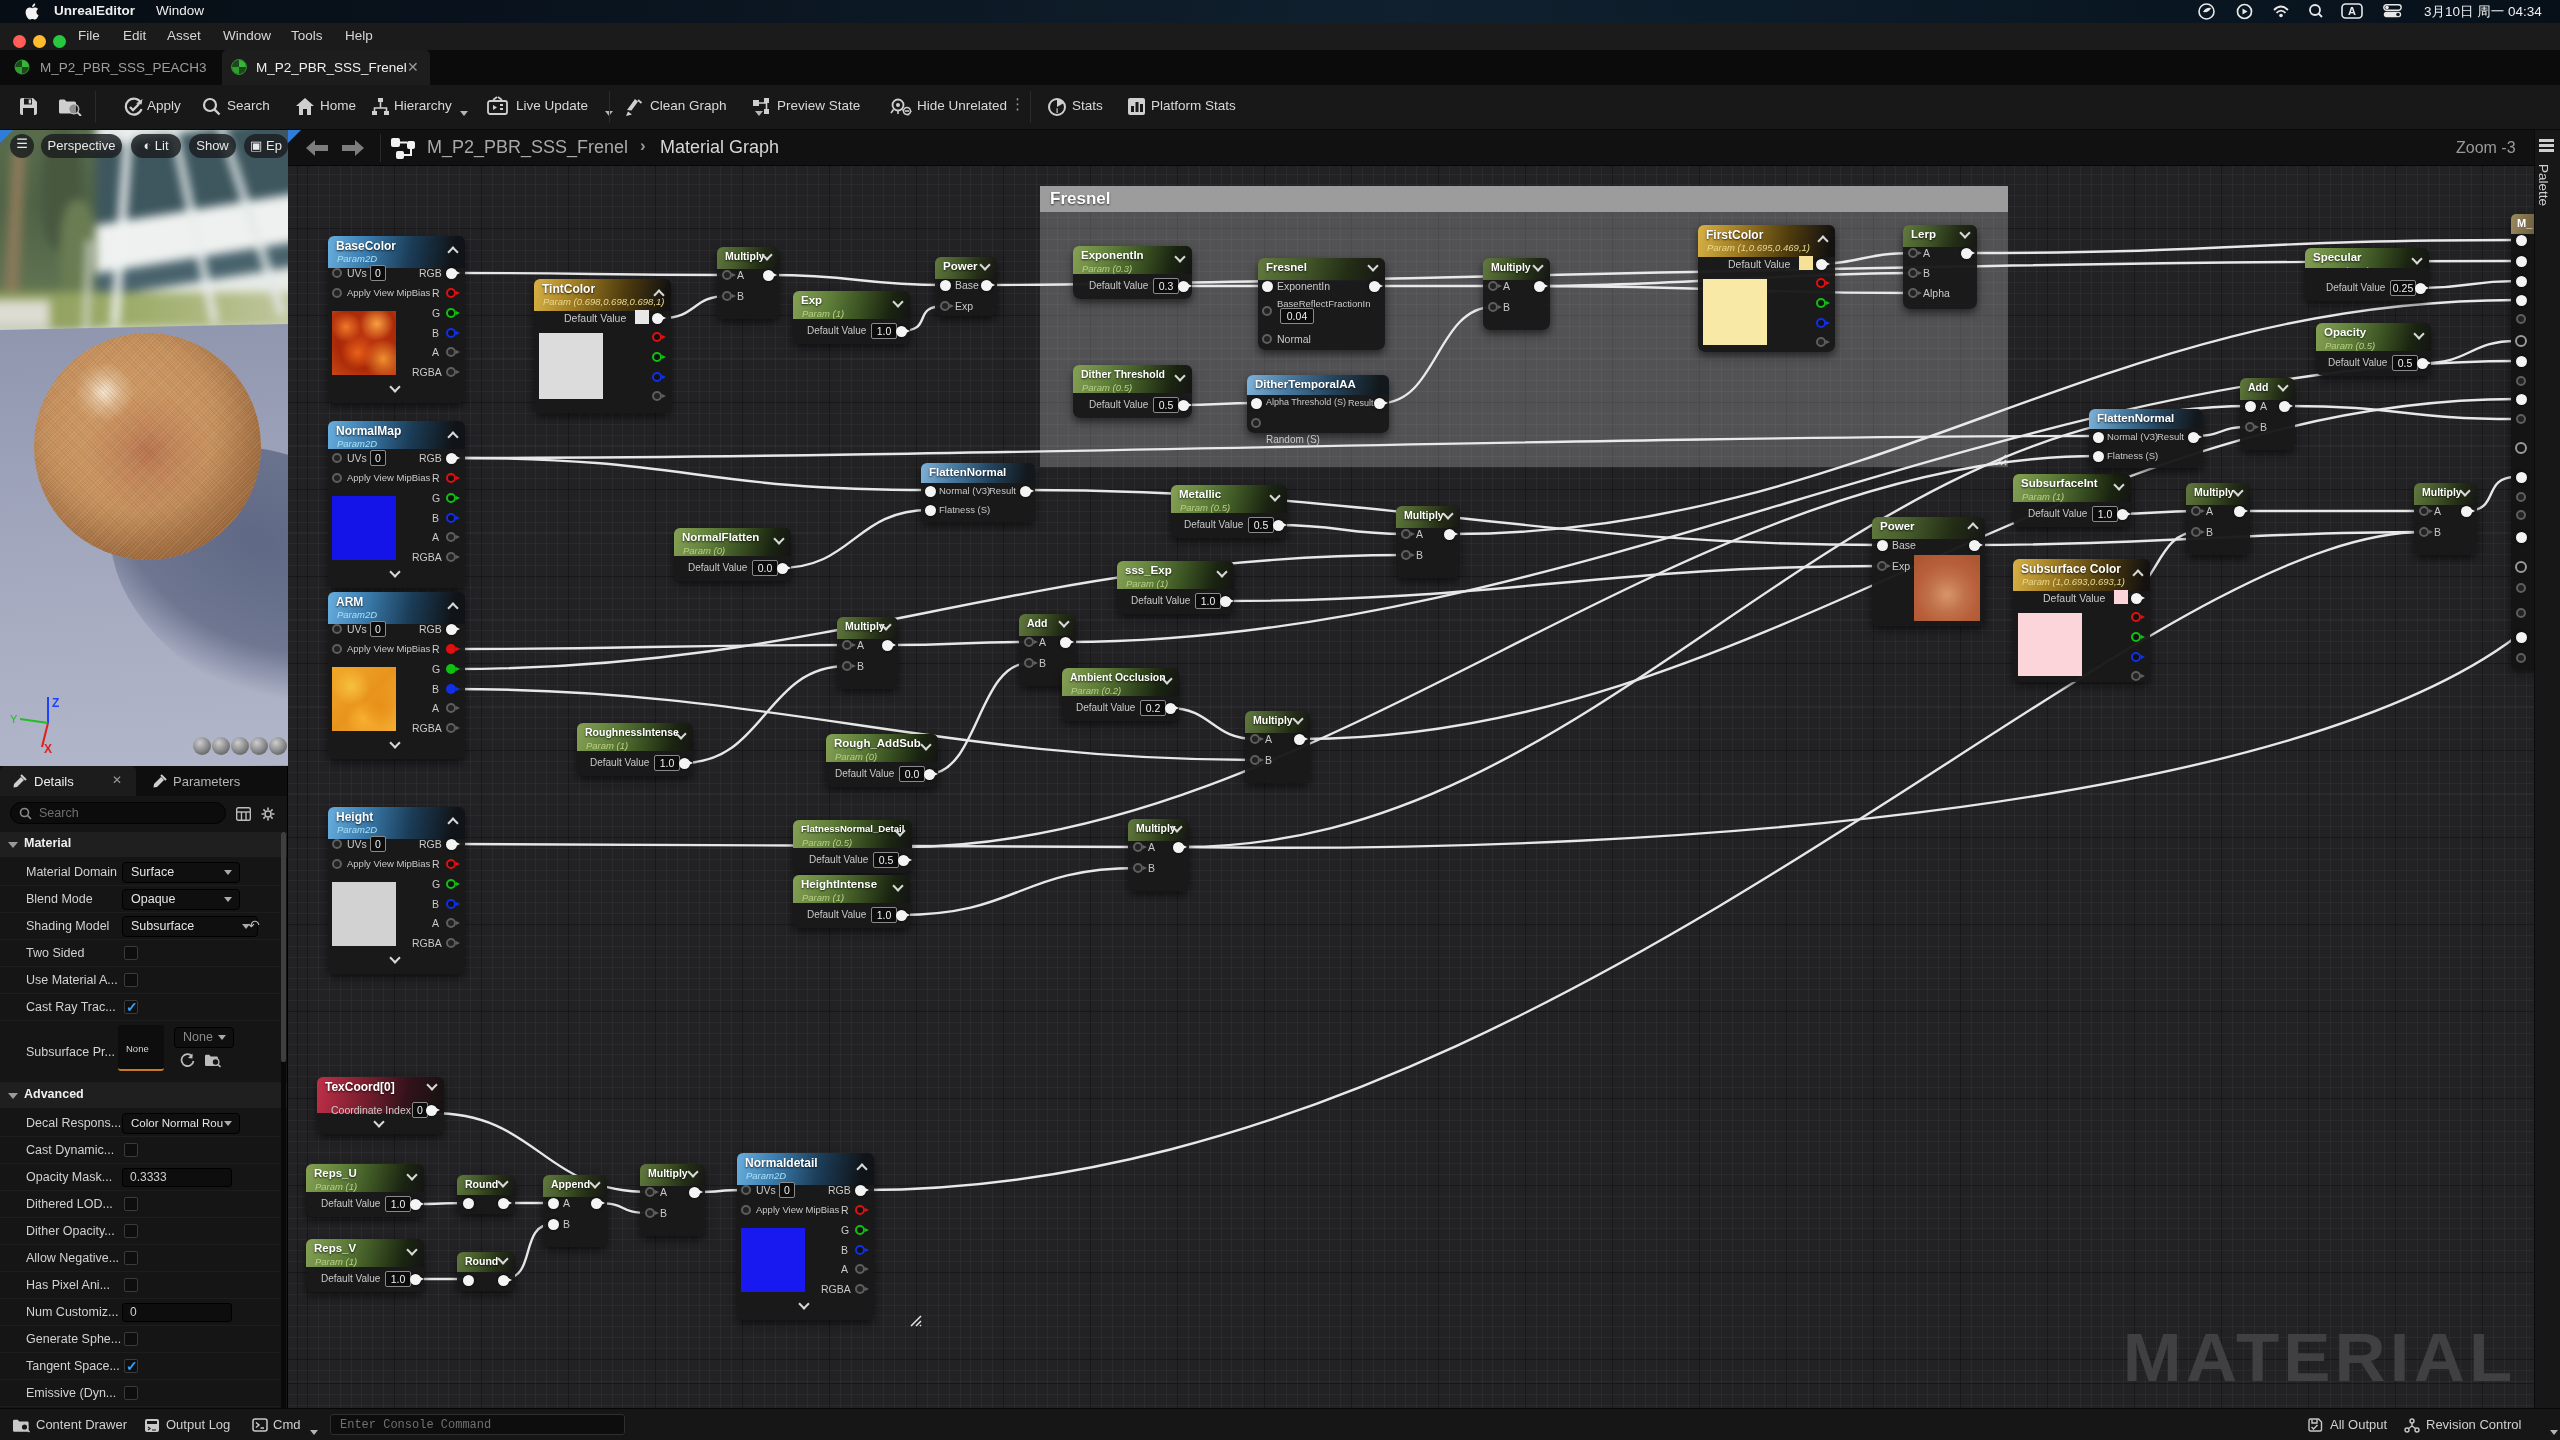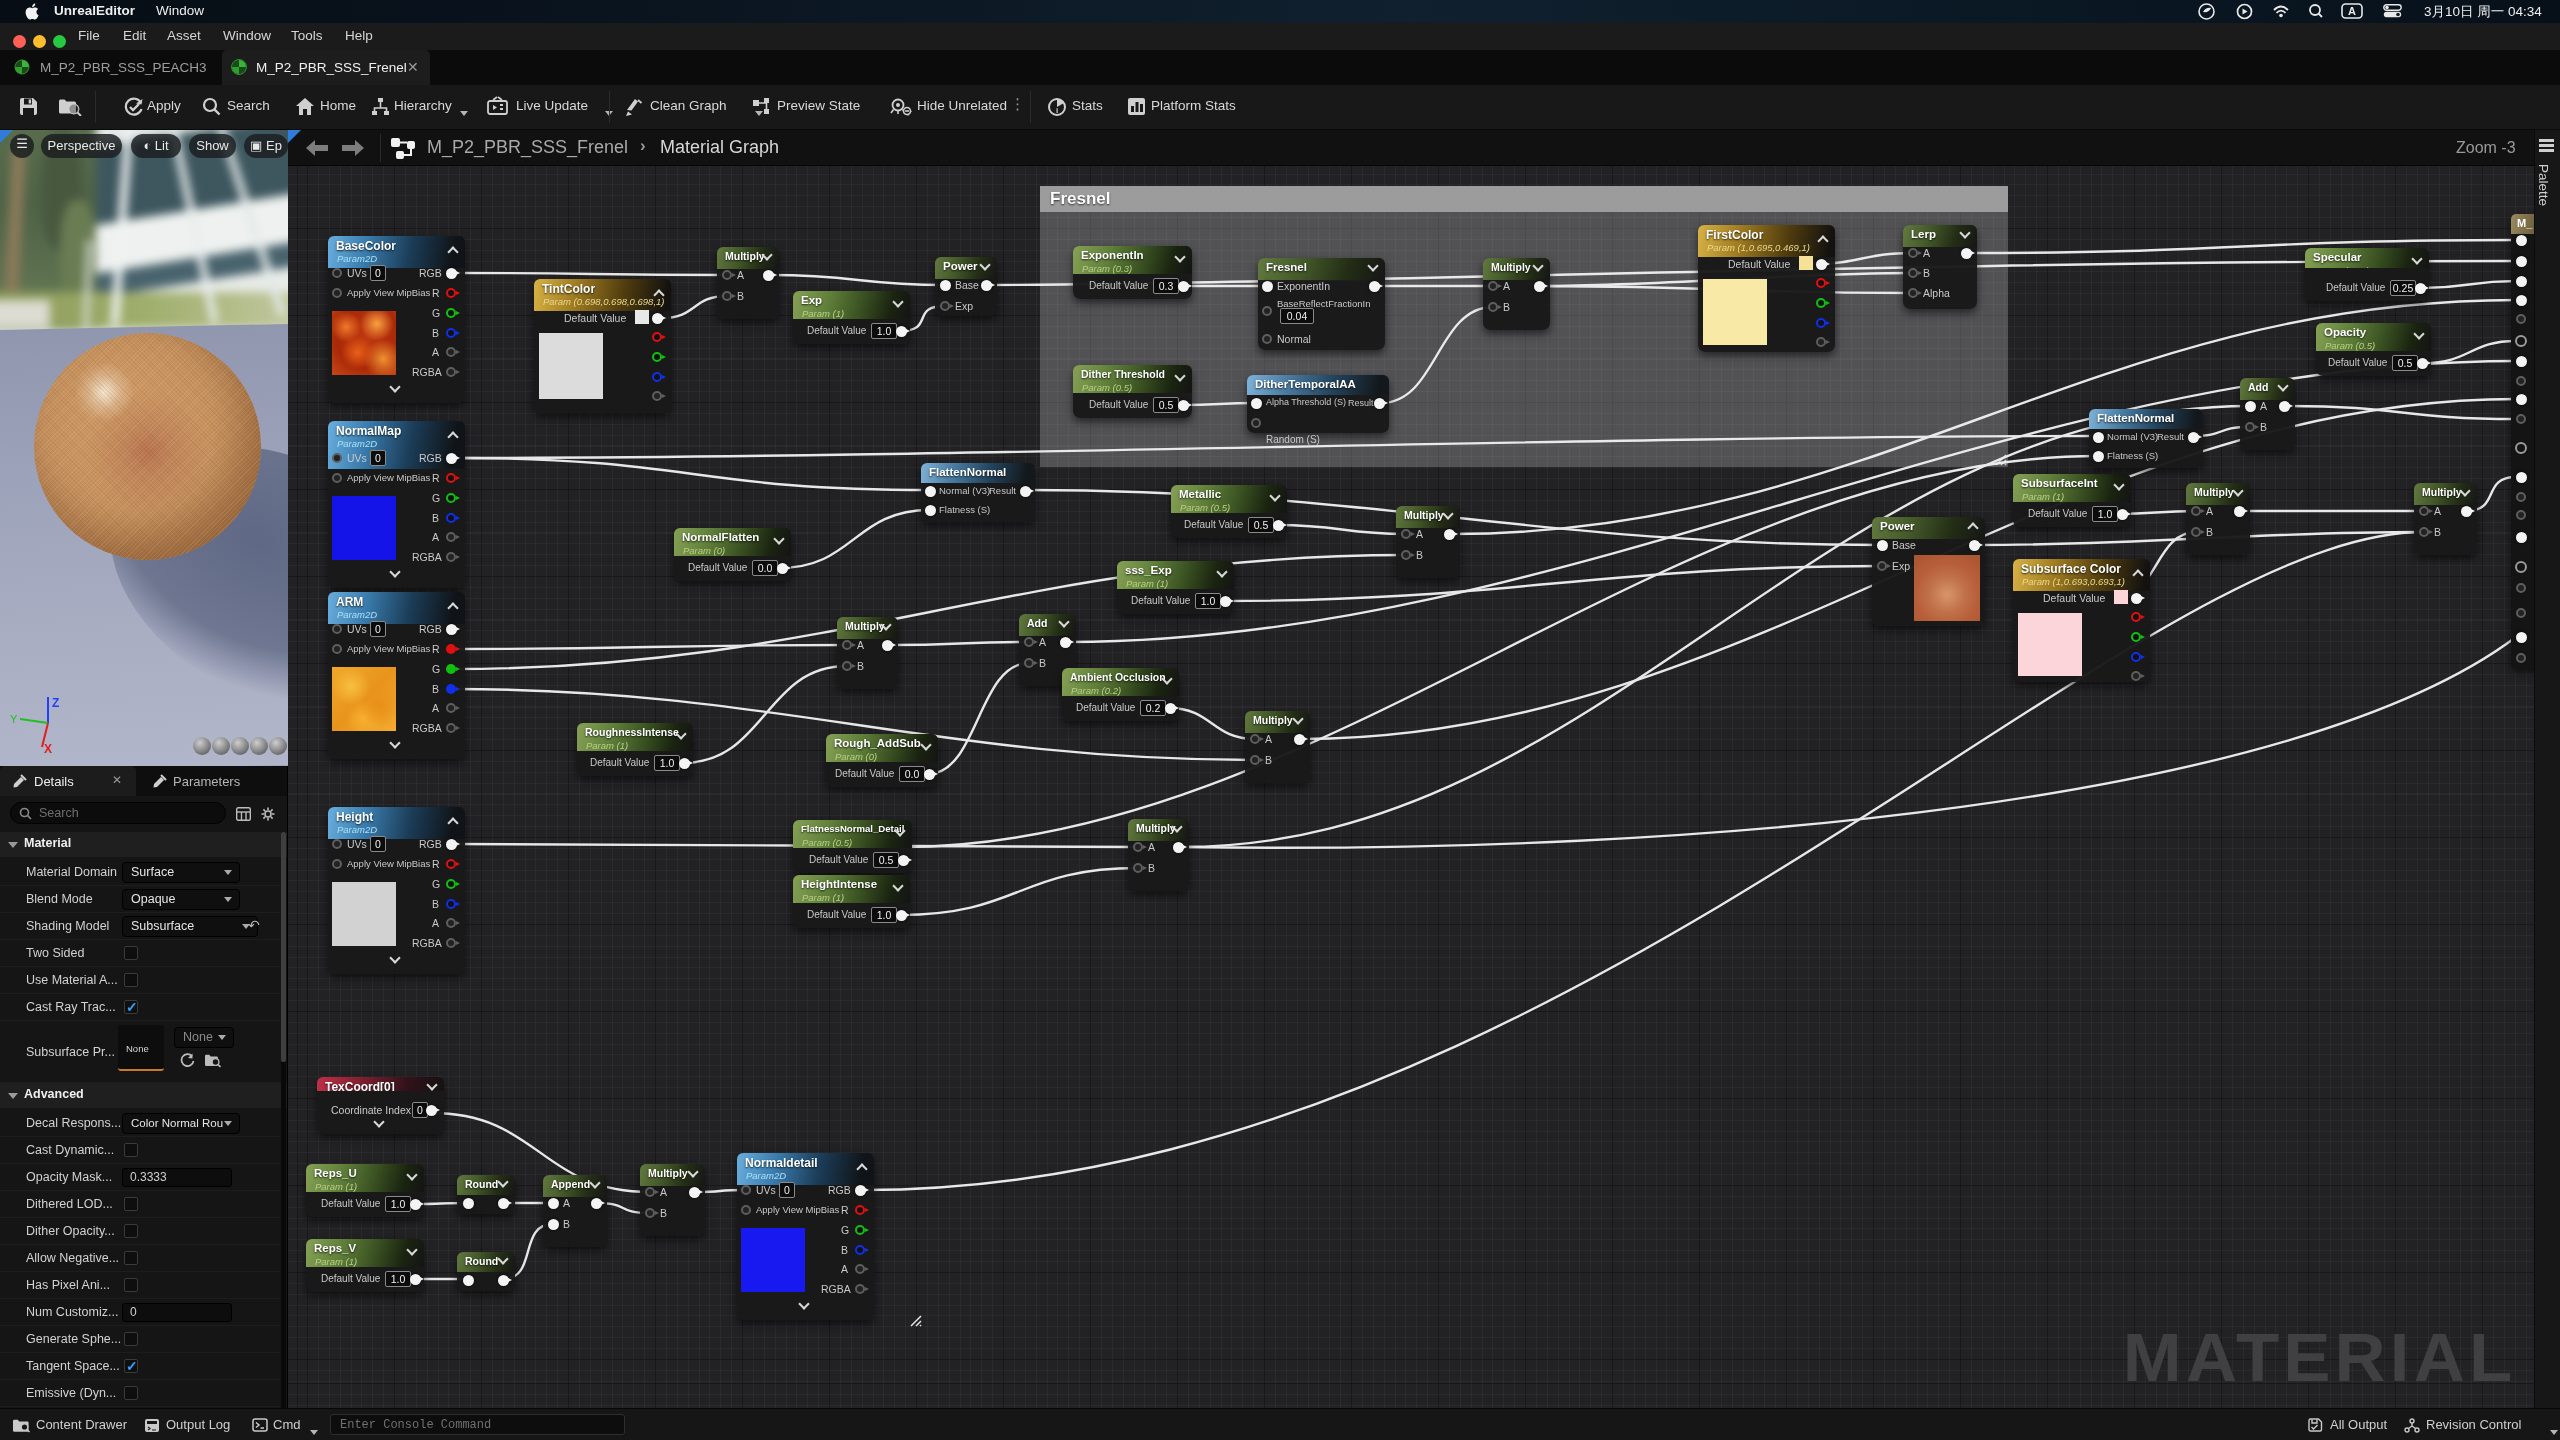--- a/index.html
+++ b/index.html
@@ -307,21 +307,21 @@
     <div class="pin cpin pg" style="left:158px;top:178px;"></div>
     <div class="nlab abs" style="left:144px;top:197px;">B</div>
     <div class="pin cpin pb" style="left:158px;top:198px;"></div>
     <div class="nlab abs" style="left:144px;top:216px;">A</div>
     <div class="pin pe out" style="left:158px;top:217px;"></div>
     <div class="nlab abs" style="left:124px;top:236px;">RGBA</div>
     <div class="pin pe out" style="left:158px;top:237px;"></div>
     <div class="abs" style="left:44px;top:181px;width:64px;height:64px;background:radial-gradient(circle at 22% 25%, #f07828 0%, transparent 22%),radial-gradient(circle at 70% 20%, #f8a040 0%, transparent 25%),radial-gradient(circle at 40% 65%, #e86018 0%, transparent 30%),radial-gradient(circle at 80% 75%, #f09030 0%, transparent 28%),radial-gradient(circle at 55% 40%, #c03810 0%, #a82808 60%, #c84818 100%);"></div>
     <div class="chev dn abs" style="left:103px;top:256px;"></div>
     <div class="node" style="left:40px;top:291px;width:137px;height:167px;">
-      <div class="nhdr hblue" style="height:48px;">
+      <div class="nhdr hblue" style="height:28px;">
         <span class="t1" style="font-size:12px;">NormalMap</span>
         <span class="t2" style="color:#a8e0f8;">Param2D</span>
       </div>
       <div class="chev up" style="top:12px;"></div>
     </div>
     <div class="pin pe" style="left:44px;top:323px;"></div>
     <div class="nlab abs" style="left:59px;top:322px;">UVs</div>
     <div class="vbox abs" style="left:82px;top:320px;width:16px;">0</div>
     <div class="pin pe" style="left:44px;top:343px;"></div>
     <div class="nlab abs" style="left:59px;top:342px;font-size:9.5px;">Apply View MipBias</div>
@@ -847,21 +847,21 @@
       </div>
       <div class="chev up" style="top:7px;"></div>
     </div>
     <div class="pin pw" style="left:1589px;top:410px;"></div>
     <div class="nlab abs" style="left:1604px;top:409px;">Base</div>
     <div class="pin pw out" style="left:1681px;top:410px;"></div>
     <div class="pin pe pa" style="left:1589px;top:431px;"></div>
     <div class="nlab abs" style="left:1604px;top:430px;">Exp</div>
     <div class="abs" style="left:1626px;top:425px;width:66px;height:66px;background:radial-gradient(circle at 50% 60%, #d8956a 0%, #c0714a 35%, #b85f3a 60%, #a85530 100%);"></div>
     <div class="node" style="left:29px;top:947px;width:127px;height:57px;">
-      <div class="nhdr hred" style="height:14px;">
+      <div class="nhdr hred" style="height:36px;">
         <span class="t1" style="font-size:12px;">TexCoord[0]</span>
       </div>
       <div class="chev dn" style="top:7px;"></div>
     </div>
     <div class="nlab abs" style="left:43px;top:974px;">Coordinate Index</div>
     <div class="vbox abs" style="left:124px;top:972px;width:16px;">0</div>
     <div class="pin pw out" style="left:138px;top:975px;"></div>
     <div class="chev dn abs" style="left:87px;top:991px;"></div>
     <div class="abs" style="left:2223px;top:84px;width:45px;height:455px;background:#141414;border-radius:5px 0 0 5px;box-shadow:0 4px 9px rgba(0,0,0,0.5);"></div>
     <div class="abs" style="left:2223px;top:84px;width:45px;height:20px;background:linear-gradient(100deg,#9a8a60 0%,#6a5c3a 60%,#2a2418 100%);border-radius:5px 0 0 0;"></div>

